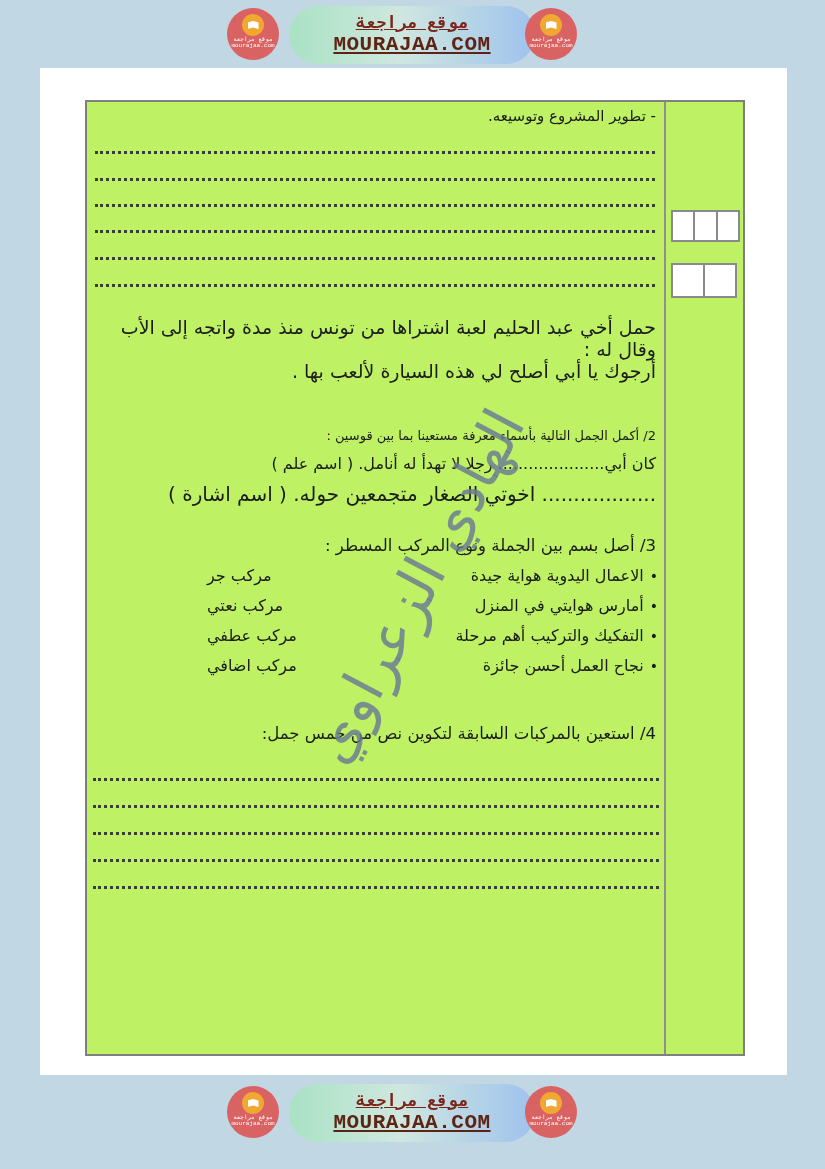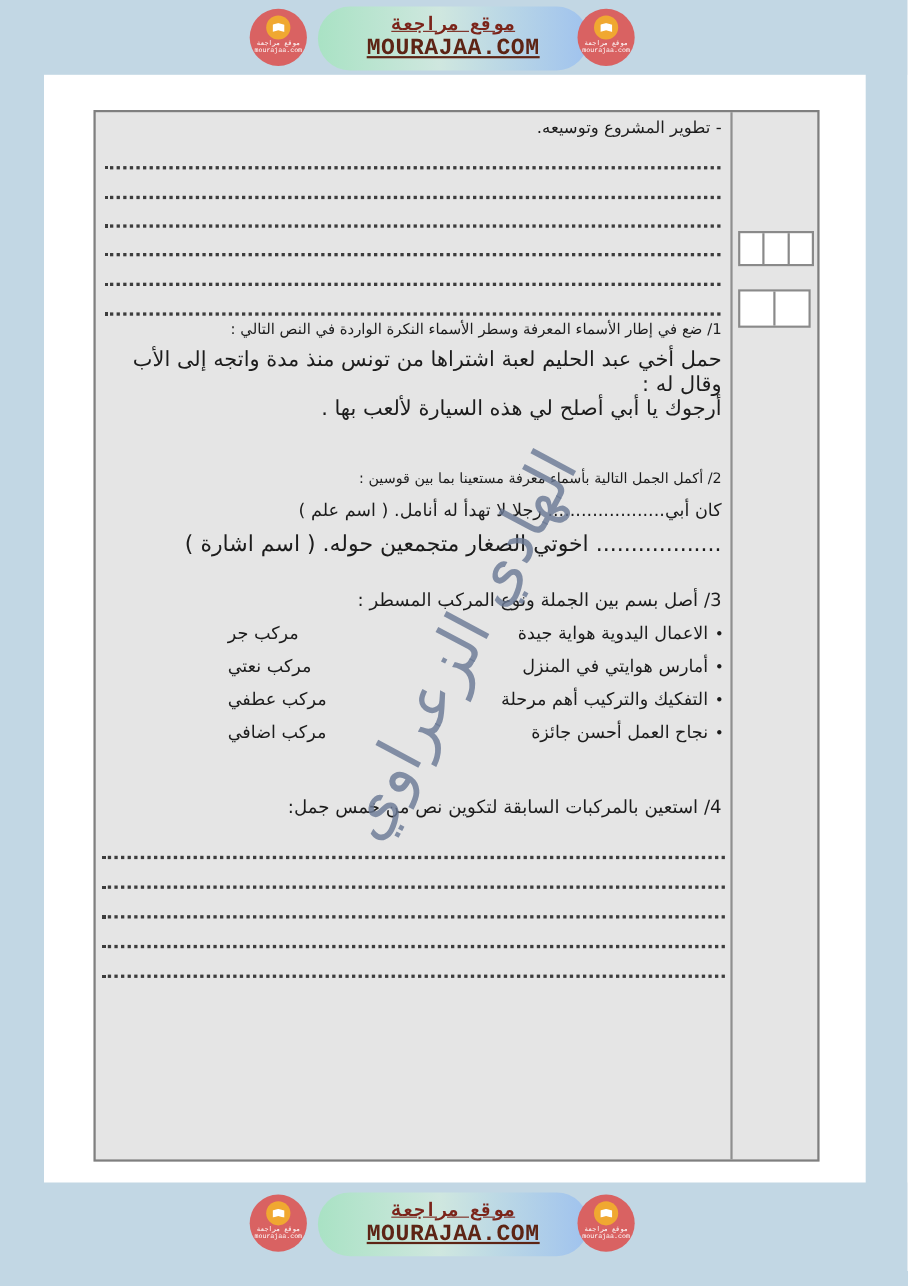--- a/index.html
+++ b/index.html
@@ -29,21 +29,21 @@
   .logo.l { left:0; } .logo.r { left:298px; }
   .logo .inner { margin-top:6px; width:22px; height:22px; border-radius:50%;
                  background:#f0a831; display:flex; align-items:center; justify-content:center; }
   .book { width:11px; height:8px; background:#ffffff;
           clip-path:polygon(0 18%,50% 0,100% 18%,100% 100%,50% 82%,0 100%); }
   .logo .t1 { font-size:6px; color:#ffffff; line-height:1.2; }
   .logo .t2 { font-size:6px; color:#ffffff; line-height:1.1; }
 
   
   .paper { position:absolute; left:85px; top:100px; width:660px; height:956px;
-           background:#e5e5e5; border:2px solid #7f7f7f; }
+           background:#bef264; border:2px solid #7f7f7f; }
   .margin-line { position:absolute; left:577px; top:0; width:0; height:100%;
                  border-left:2px solid #8f8f8f; }
   .grade-box { position:absolute; display:flex; border:2px solid #8a8a8a; background:#fff; }
   .grade-box .cell { flex:1; border-left:2px solid #8a8a8a; }
   .grade-box .cell:first-child { border-left:none; }
   .gb1 { left:584px; top:108px; width:69px; height:32px; }
   .gb2 { left:584px; top:161px; width:66px; height:35px; }
 
   .content { position:absolute; left:0; top:0; width:577px; height:100%;
              direction:rtl; color:#1c1c1c; }
@@ -121,21 +121,20 @@
 
       <div class="abs intro">- تطوير المشروع وتوسيعه.</div>
 
       <div class="dotline" style="top:49px;  left:8px; width:560px;"></div>
       <div class="dotline" style="top:76px;  left:8px; width:560px;"></div>
       <div class="dotline" style="top:102px; left:8px; width:560px;"></div>
       <div class="dotline" style="top:128px; left:8px; width:560px;"></div>
       <div class="dotline" style="top:155px; left:8px; width:560px;"></div>
       <div class="dotline" style="top:182px; left:8px; width:560px;"></div>
 
-      <div class="abs ex1-t">1/ ضع في إطار الأسماء المعرفة وسطر الأسماء النكرة الواردة في النص التالي :</div>
       <div class="abs ex1-l2">أرجوك يا أبي أصلح لي هذه السيارة لألعب بها .</div>
       <div class="abs ex1-l1">حمل أخي عبد الحليم لعبة اشتراها من تونس منذ مدة واتجه إلى الأب وقال له :</div>
 
       <div class="abs ex2-t">2/ أكمل الجمل التالية بأسماء معرفة مستعينا بما بين قوسين :</div>
       <div class="abs ex2-l1">كان أبي..................... رجلا لا تهدأ له أنامل.  ( اسم علم )</div>
       <div class="abs ex2-l2">.................. اخوتي الصغار متجمعين حوله. ( اسم اشارة )</div>
 
       <div class="abs ex3-t">3/ أصل بسم بين الجملة ونوع المركب المسطر :</div>
 
       <div class="match-row mr0">

